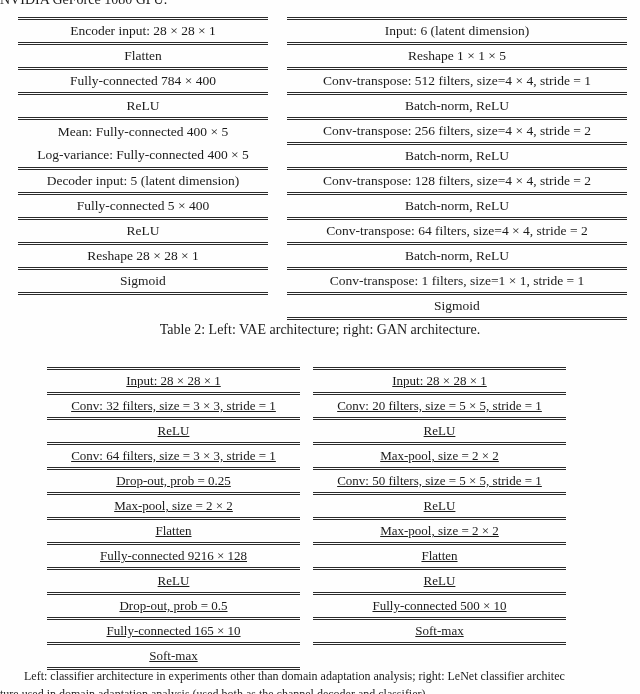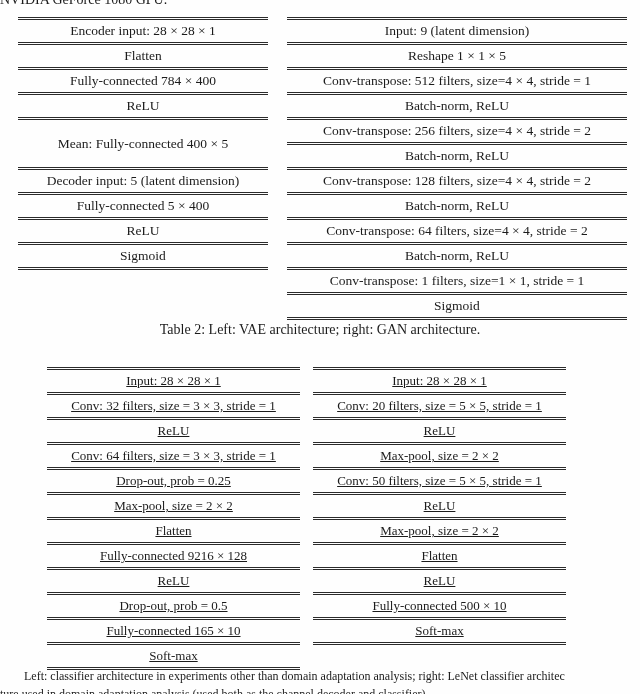--- a/index.html
+++ b/index.html
@@ -79,37 +79,41 @@
           <div class="tline">Flatten</div>
         </div>
         <div class="trow single">
           <div class="tline">Fully-connected 784 × 400</div>
         </div>
         <div class="trow single">
           <div class="tline">ReLU</div>
         </div>
         <div class="trow multi">
           <div class="tline">Mean: Fully-connected 400 × 5</div>
+          <div class="tline">Log-variance: Fully-connected 400 × 5</div>
         </div>
         <div class="trow single">
           <div class="tline">Decoder input: 5 (latent dimension)</div>
         </div>
         <div class="trow single">
           <div class="tline">Fully-connected 5 × 400</div>
         </div>
         <div class="trow single">
           <div class="tline">ReLU</div>
         </div>
         <div class="trow single">
+          <div class="tline">Reshape 28 × 28 × 1</div>
+        </div>
+        <div class="trow single">
           <div class="tline">Sigmoid</div>
         </div>
       </div>
     <div class="arch-table" style="top:17px; left:287px; width:340px;">
         <div class="trow single">
-          <div class="tline">Input: 9 (latent dimension)</div>
+          <div class="tline">Input: 6 (latent dimension)</div>
         </div>
         <div class="trow single">
           <div class="tline">Reshape 1 × 1 × 5</div>
         </div>
         <div class="trow single">
           <div class="tline">Conv-transpose: 512 filters, size=4 × 4, stride = 1</div>
         </div>
         <div class="trow single">
           <div class="tline">Batch-norm, ReLU</div>
         </div>

